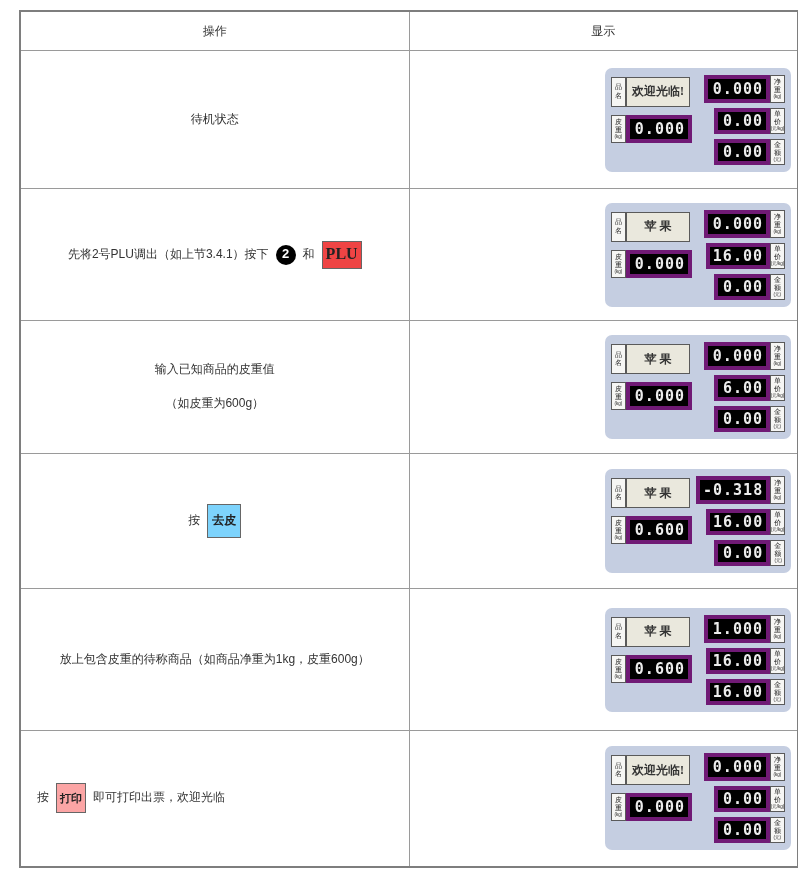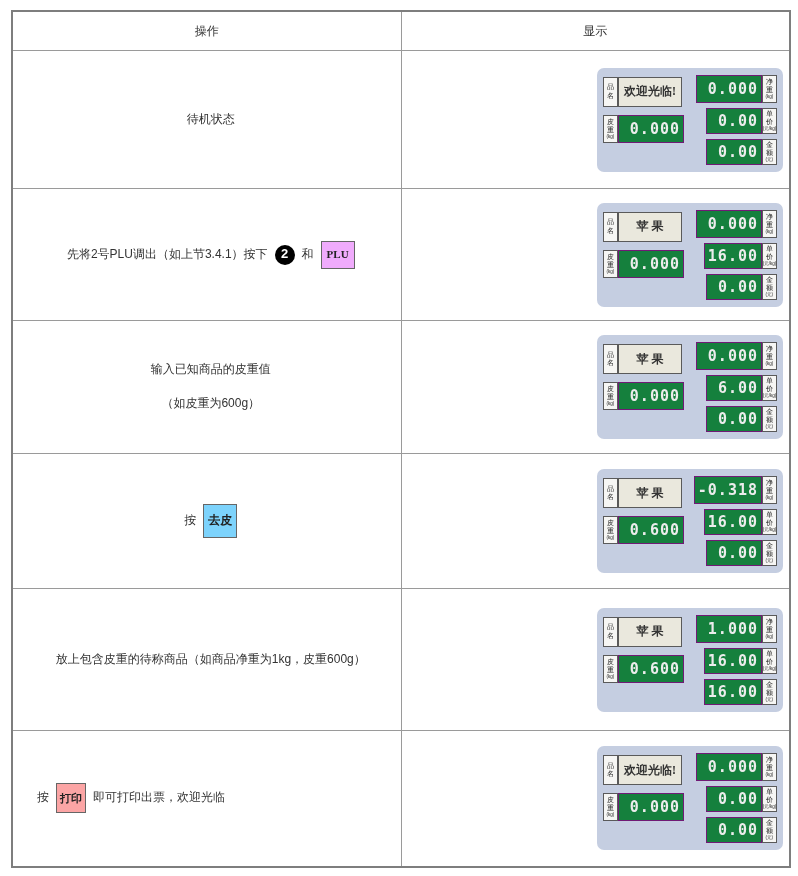--- a/index.html
+++ b/index.html
@@ -1,47 +1,47 @@
 <!DOCTYPE html>
 <html><head>
 <meta charset="utf-8">
 <style>
   html,body{margin:0;padding:0;background:#fff;font-family:"Liberation Sans",sans-serif;}
-  .page{width:798px;height:876px;box-sizing:border-box;padding:10px 11px;background:#fff;}
+  .page{width:798px;height:876px;box-sizing:border-box;padding:10px 19px;background:#fff;}
   table.manual{border-collapse:collapse;table-layout:fixed;width:780px;border:2px solid #7e7e7e;}
   table.manual td,table.manual th{border:1px solid #9a9a9a;padding:0;vertical-align:middle;}
   th.hdr{height:38px;font-size:12px;font-weight:normal;color:#333;text-align:center;}
   td.op-cell{width:421px;}
   td.disp-cell{width:357px;}
-  .op{display:flex;flex-direction:column;gap:18px;align-items:center;color:#333;margin-left:8px;}
+  .op{display:flex;flex-direction:column;gap:18px;align-items:center;color:#333;}
   .op.left{align-items:flex-start;padding-left:16px;}
   .op-line{display:flex;align-items:center;gap:7px;font-size:12px;line-height:1.3;}
   .op-text{white-space:nowrap;}
   .circle-key{width:20px;height:20px;border-radius:50%;background:#000;color:#fff;
     display:inline-flex;align-items:center;justify-content:center;font-size:13px;font-weight:bold;}
   .key-box{display:inline-flex;align-items:center;justify-content:center;
     border:1px solid #666;font-family:"Liberation Serif",serif;font-weight:bold;color:#222;}
-  .key-plu{background:#f0abfc;font-size:11px;min-width:26px;height:26px;padding:0 3px;}
+  .key-plu{background:#ef4444;font-size:16px;min-width:26px;height:26px;padding:0 3px;}
   .key-tare{background:#7dd3fc;font-size:12px;width:32px;height:32px;}
   .key-print{background:#fca5a5;font-size:11px;width:28px;height:28px;}
   
   .panel{display:flex;box-sizing:border-box;width:186px;height:104px;margin:0 6px 0 auto;
     background:#c5cee1;border-radius:7px;padding:7px 6px;gap:4px;}
   .pcol{display:flex;flex-direction:column;}
   .pleft{gap:8px;margin-top:2px;}
   .pright{margin-left:auto;gap:5px;align-items:flex-end;}
   .module{display:flex;align-items:stretch;}
   .lbl{box-sizing:border-box;background:#f6f6f4;border:1px solid #5a5a5a;
     display:flex;flex-direction:column;align-items:center;justify-content:center;
     font-size:7px;line-height:1.15;color:#222;width:15px;padding:0 1px;}
   .lbl .unit{font-size:5px;transform:scale(.9);white-space:nowrap;}
   .name-screen{box-sizing:border-box;width:64px;height:30px;background:#eae8dd;border:1px solid #5a5a5a;
     display:flex;align-items:center;justify-content:center;font-family:"Liberation Serif",serif;
     font-weight:bold;font-size:12px;color:#333;white-space:nowrap;overflow:hidden;}
-  .seg{box-sizing:border-box;background:#15803d;border:1px solid #701a75;color:#ececec;
+  .seg{box-sizing:border-box;background:#000000;border:4px solid #701a75;color:#ececec;
     font-family:"DejaVu Sans Mono",monospace;font-weight:bold;font-size:15px;letter-spacing:1px;
     display:flex;align-items:center;justify-content:flex-end;padding:0 3px;}
   .seg.kg{min-width:66px;height:28px;}
   .seg.money{min-width:56px;height:26px;}
   .name-mod .lbl{height:30px;}
 </style>
 </head>
 <body>
 
 <div class="page">

